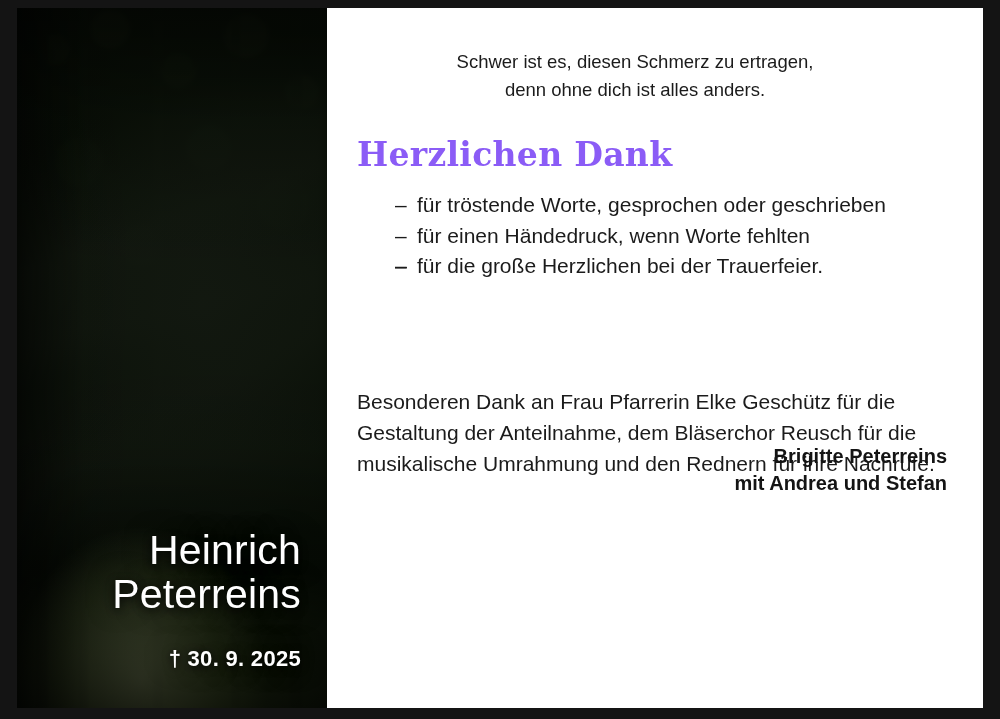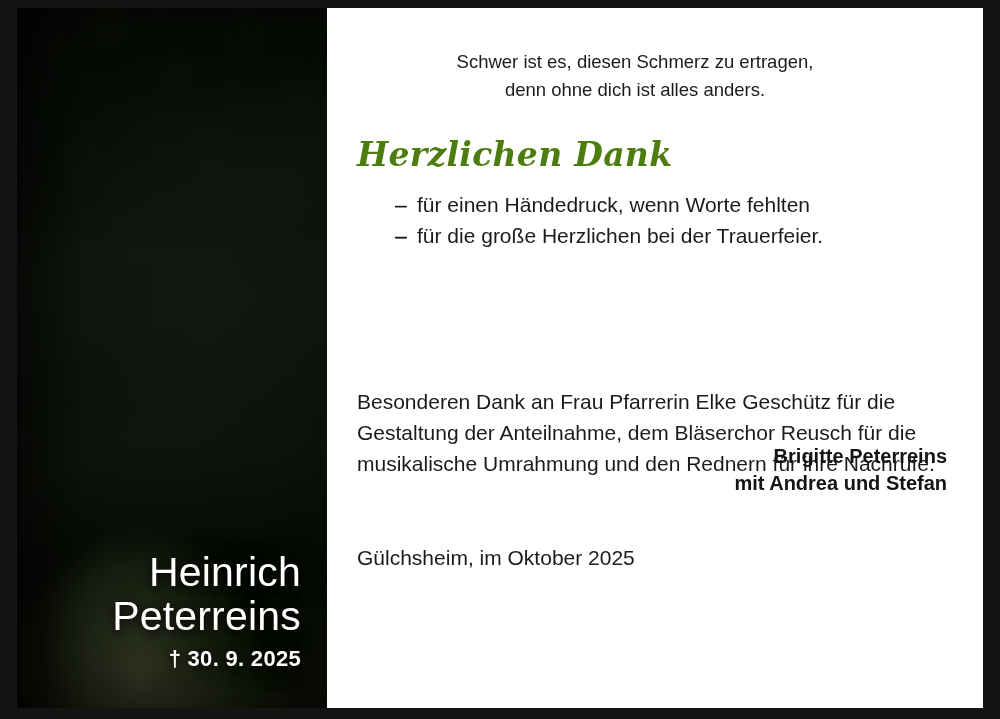--- a/index.html
+++ b/index.html
@@ -124,21 +124,21 @@
     text-shadow: 0 2px 8px rgba(0,0,0,0.85), 0 0 26px rgba(0,0,0,0.6);
   }
   .deceased-name {
     font-size: 41px;
     line-height: 1.06;
     font-weight: 400;
     letter-spacing: 0.2px;
     white-space: pre-line;
   }
   .deceased-date {
-    margin-top: 8px;
+    margin-top: 30px;
     font-size: 22px;
     font-weight: 700;
     letter-spacing: 0.3px;
   }
 
   
   .content {
     position: relative;
     flex: 1 1 auto;
     height: 532px;
@@ -157,25 +157,24 @@
     line-height: 1.52;
     color: #1b1b1b;
     white-space: pre-line;
   }
 
   .thanks-heading {
     position: absolute;
     left: 30px;
     top: 127px;
     font-family: "DejaVu Serif", "Liberation Serif", serif;
-    font-style: italic;
     font-weight: 700;
     font-size: 33px;
     letter-spacing: 0.3px;
-    color: #4d7c0f;
+    color: #8b5cf6;
   }
 
   .thanks-list {
     position: absolute;
     left: 68px;
     top: 182px;
     right: 24px;
     margin: 0;
     padding: 0;
     list-style: none;
@@ -246,29 +245,28 @@
     </div>
 
     <div class="content">
 
       <div class="verse">Schwer ist es, diesen Schmerz zu ertragen,
 denn ohne dich ist alles anders.</div>
 
       <div class="thanks-heading">Herzlichen Dank</div>
 
       <ul class="thanks-list">
-        <li><span class="dash">–</span></li>
+        <li><span class="dash">–</span><span>für tröstende Worte, gesprochen oder geschrieben</span></li>
         <li><span class="dash">–</span><span>für einen Händedruck, wenn Worte fehlten</span></li>
         <li><span class="dash">–</span></li>
         <li><span class="dash">–</span></li>
         <li><span class="dash">–</span><span>für die große Herzlichen bei der Trauerfeier.</span></li>
       </ul>
 
       <div class="special-thanks">Besonderen Dank an Frau Pfarrerin Elke Geschütz für die Gestaltung der Anteilnahme, dem Bläserchor Reusch für die musikalische Umrahmung und den Rednern für ihre Nachrufe.</div>
 
-      <div class="place-date">Gülchsheim, im Oktober 2025</div>
 
       <div class="signature">Brigitte Peterreins
 mit Andrea und Stefan</div>
 
     </div>
   </div>
 </div>
 
 </body></html>

